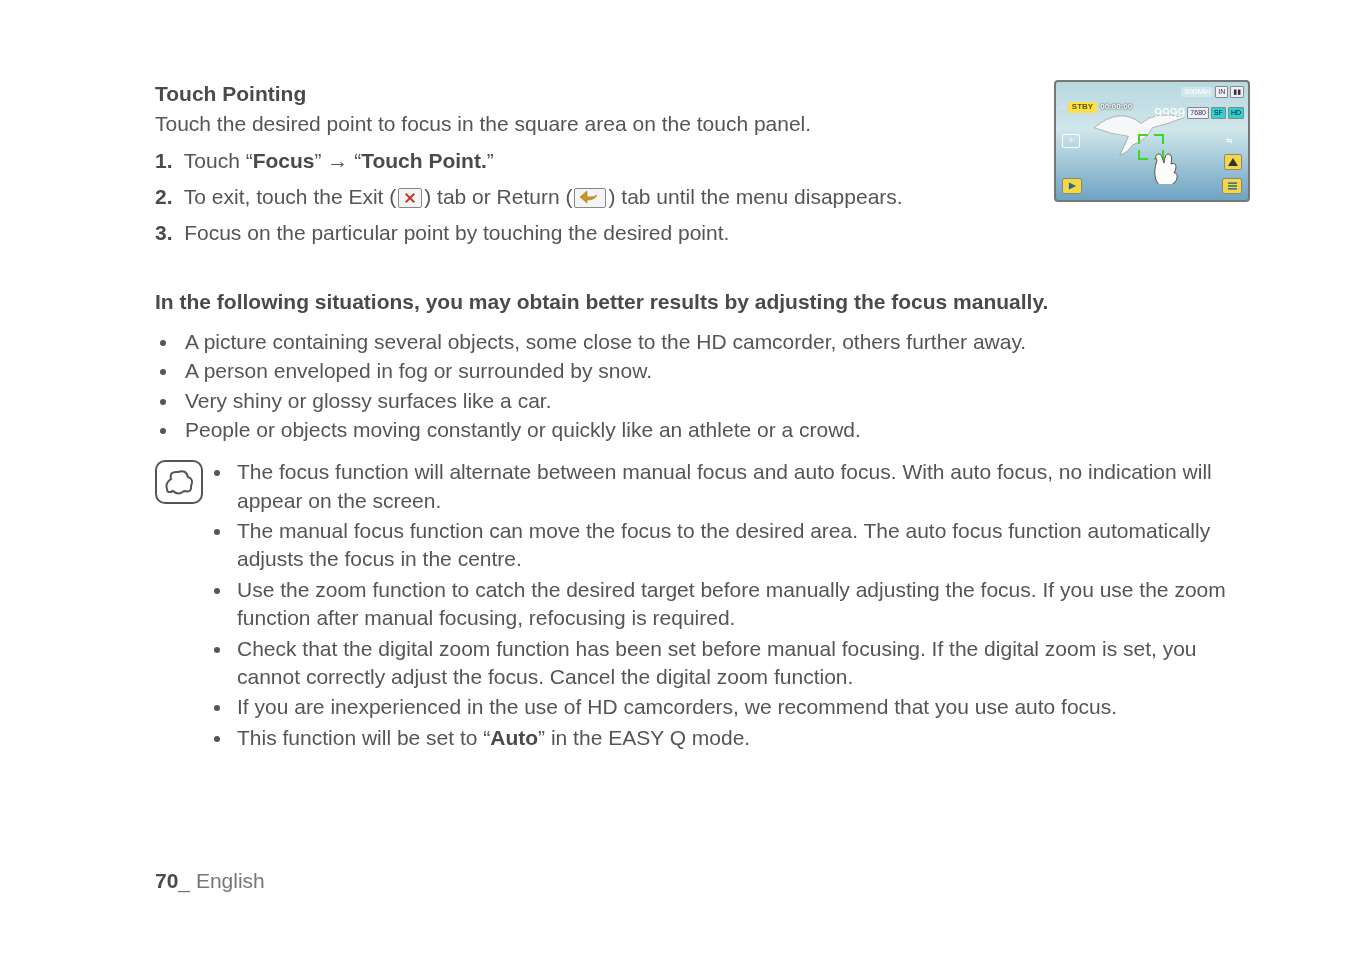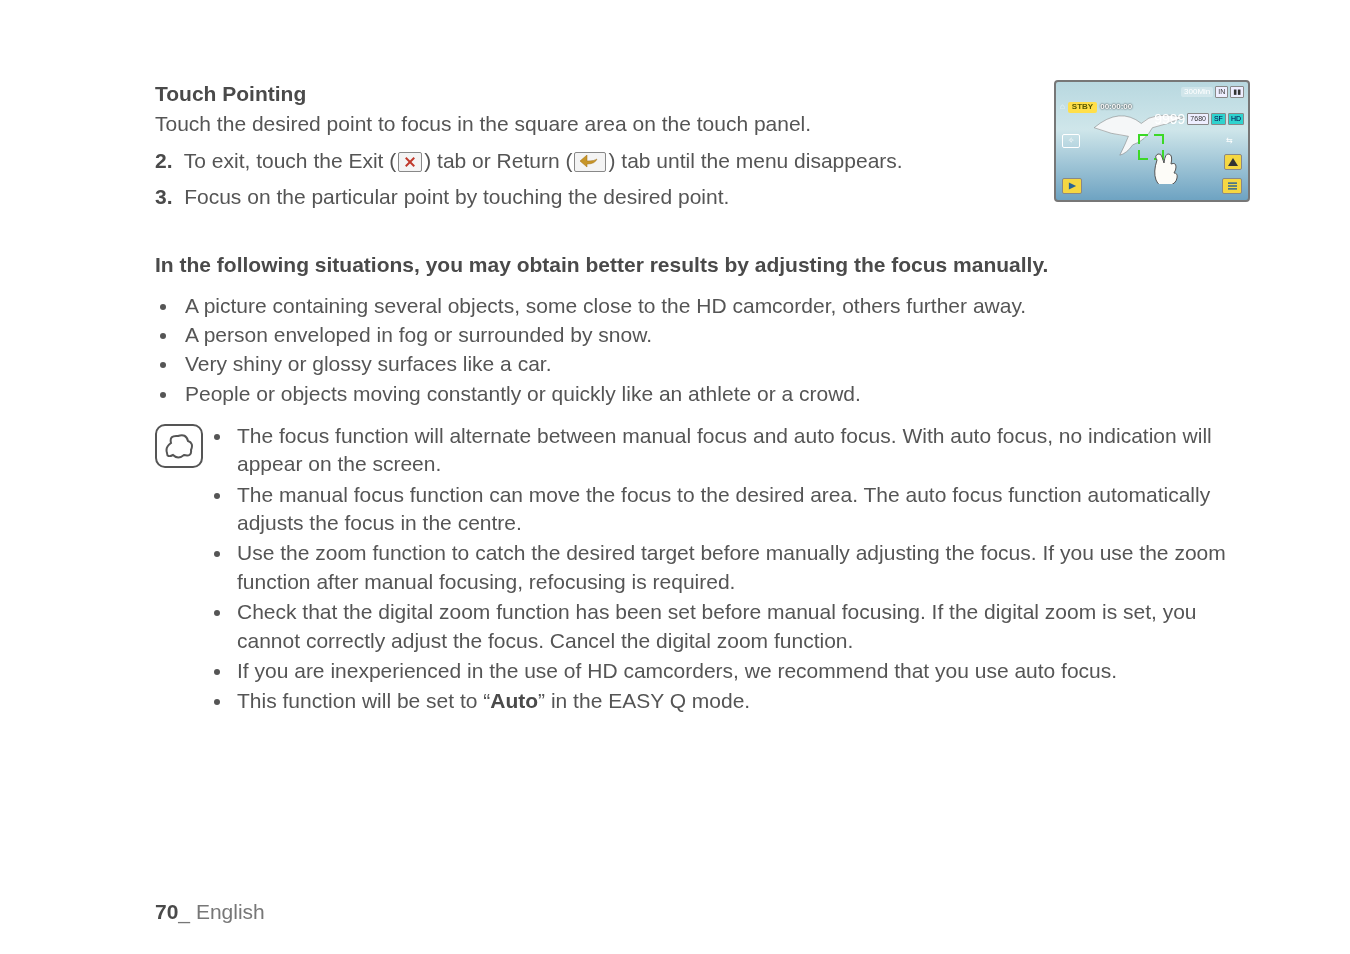--- a/index.html
+++ b/index.html
@@ -145,21 +145,21 @@
     border-radius: 2px;
     font-size: 8px;
   }
   .thumb .topbar .timer { font-size: 8px; color: #fff; text-shadow: 0 0 2px #000; }
   .thumb .topright {
     position: absolute;
     top: 4px; right: 4px;
     display: flex;
     flex-direction: column;
     align-items: flex-end;
-    gap: 12px;
+    gap: 6px;
   }
   .thumb .tr-row { display: flex; gap: 2px; align-items: center; }
   .thumb .mini-badge {
     background: #eef; color: #333;
     border: 1px solid #888;
     border-radius: 1px;
     padding: 0 2px;
     font-size: 7px;
     line-height: 10px;
   }
@@ -229,21 +229,21 @@
     background: #f5d742;
     border: 1px solid #888;
     border-radius: 2px;
     display: flex;
     align-items: center;
     justify-content: center;
   }
   .footer {
     position: absolute;
     left: 155px;
-    bottom: 28px;
+    bottom: 59px;
     font-size: 21px;
     color: #777;
   }
   .footer .pg {
     font-weight: bold;
     color: #4a4a4a;
   }
 </style>
 </head>
 <body>
@@ -302,20 +302,24 @@
         <rect x="0" y="6.4" width="10" height="1.6" fill="#2a6496"></rect>
       </svg>
     </div>
   </div>
 
   <div class="heading">Touch Pointing</div>
   <div class="intro">Touch the desired point to focus in the square area on the touch panel.</div>
 
   <ol class="steps">
     <li>
+      <span class="step-num">1.</span>&nbsp;
+      <span>Touch “</span><span class="bold">Focus</span><span>” → “</span><span class="bold">Touch Point.</span><span>”</span>
+    </li>
+    <li>
       <span class="step-num">2.</span>&nbsp;
       <span>To exit, touch the Exit (</span><span class="icon-box icon-x"></span><span>) tab or Return (</span><span class="icon-box icon-return"><svg width="22" height="14" viewBox="0 0 22 14">
             <path d="M8 3 L8 0 L1 6 L8 12 L8 9 Q16 9 18 4 Q16 6 8 6 Z" fill="#c79528" stroke="#a06f10" stroke-width="0.5"></path>
           </svg></span><span>) tab until the menu disappears.</span>
     </li>
     <li>
       <span class="step-num">3.</span>&nbsp;
       <span>Focus on the particular point by touching the desired point.</span>
     </li>
   </ol>

